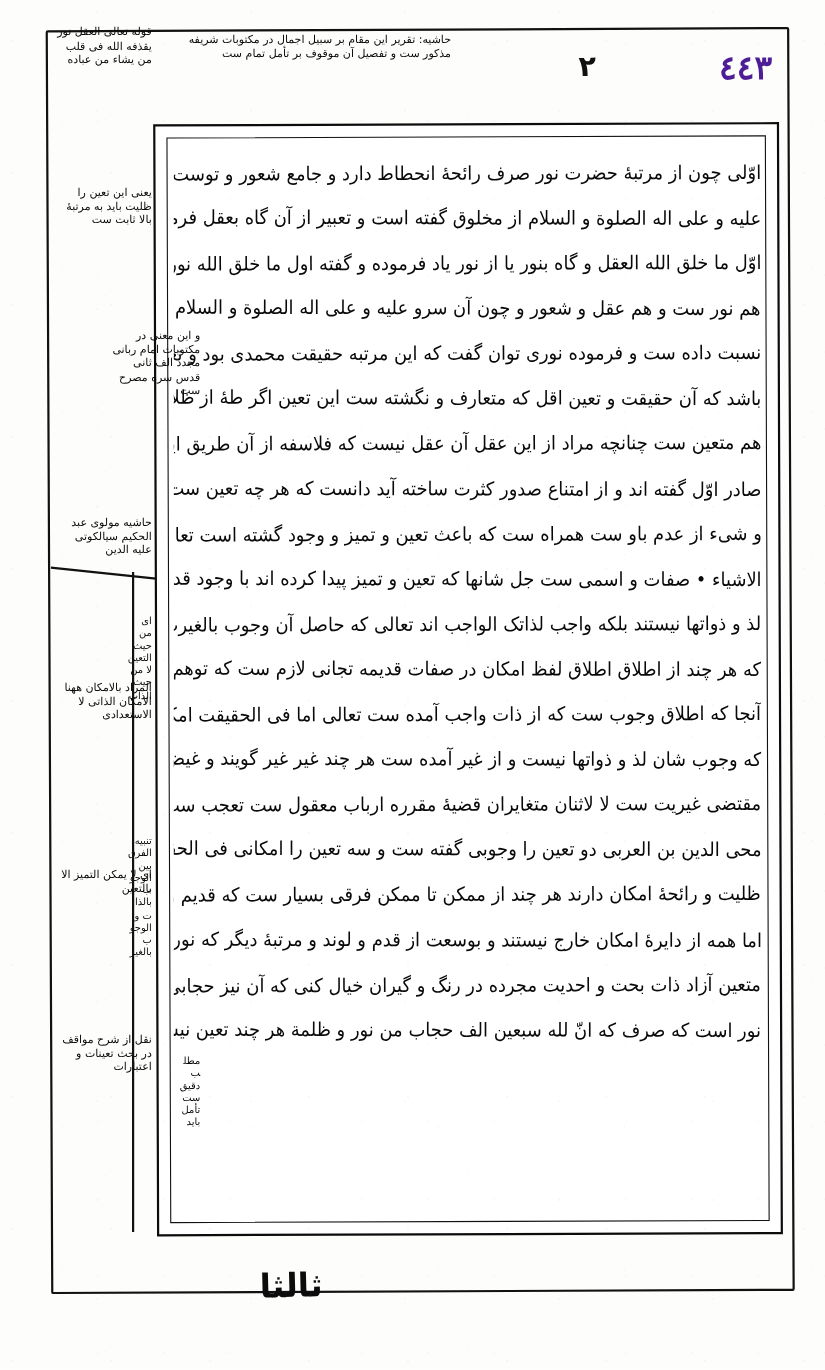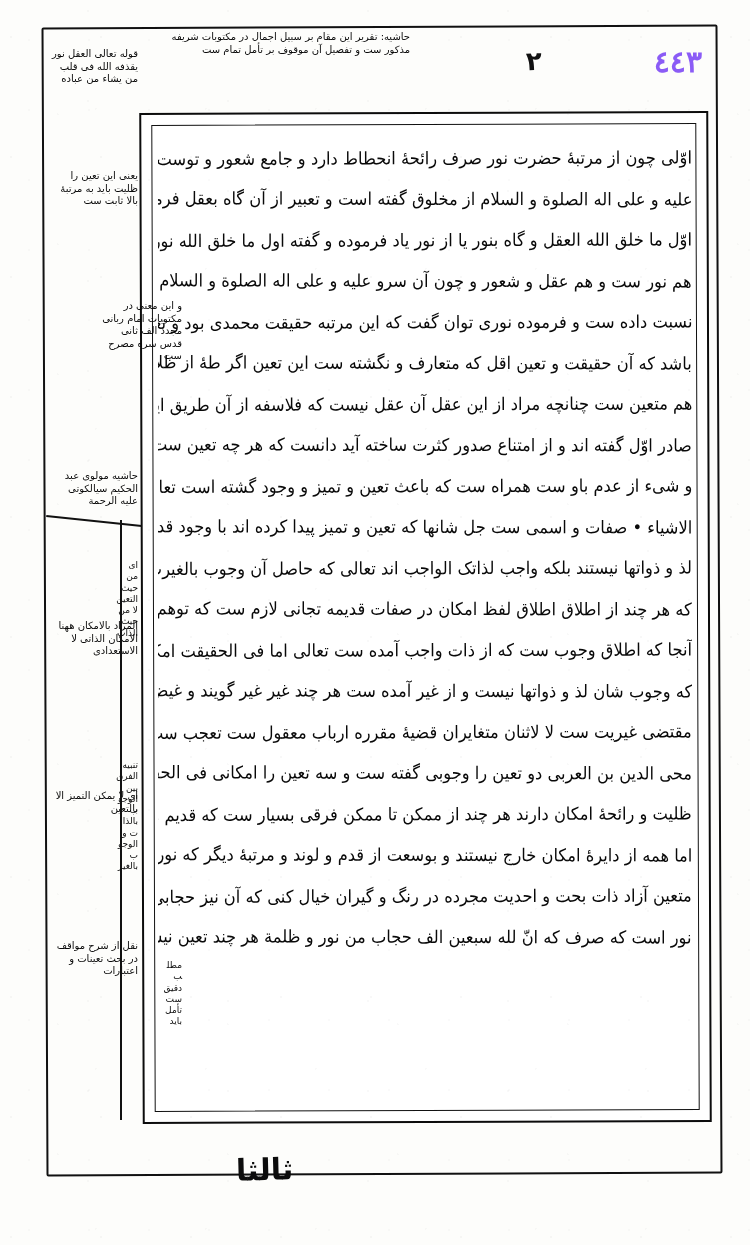--- a/index.html
+++ b/index.html
@@ -71,21 +71,21 @@
   }
 
   
   .folio {
     position: absolute;
     right: 48px;
     top: 44px;
     font-family: Liberation Serif, serif;
     font-size: 30px;
     font-weight: 700;
-    color: #8b5cf6;
+    color: #4c1d95;
     letter-spacing: 1px;
     direction: rtl;
   }
   .catchword-top {
     position: absolute;
     right: 208px;
     top: 46px;
     font-size: 26px;
     font-weight: 700;
     color: #111;
@@ -186,24 +186,24 @@
   <div class="margin-note mn-top">حاشیه: تقریر این مقام بر سبیل اجمال در مکتوبات شریفه مذکور ست و تفصیل آن موقوف بر تأمل تمام ست</div>
 
   <div class="folio">٤٤٣</div>
   <div class="catchword-top">٢</div>
 
   <div class="frame-outer"></div>
   <div class="frame-main">
     <div class="frame-main-inner"></div>
   </div>
 
-  <div class="margin-note mn-left" style="top:48px;">قوله تعالی العقل نور یقذفه الله فی قلب من یشاء من عباده</div>
+  <div class="margin-note mn-left" style="top:24px;">قوله تعالی العقل نور یقذفه الله فی قلب من یشاء من عباده</div>
   <div class="margin-note mn-left" style="top:170px;">یعنی این تعین را ظلیت باید به مرتبهٔ بالا ثابت ست</div>
   <div class="margin-note mn-left" style="top:300px;margin-left:44px;">و این معنی در مکتوبات امام ربانی مجدد الف ثانی قدس سره مصرح ست</div>
-  <div class="margin-note mn-left" style="top:470px;">حاشیه مولوی عبد الحکیم سیالکوتی علیه الرحمة</div>
+  <div class="margin-note mn-left" style="top:470px;">حاشیه مولوی عبد الحکیم سیالکوتی علیه الدین</div>
   <div class="margin-note mn-left" style="top:620px;">المراد بالامکان ههنا الامکان الذاتی لا الاستعدادی</div>
   <div class="margin-note mn-left" style="top:790px;">ای لا یمکن التمیز الا بالتعین</div>
   <div class="margin-note mn-left" style="top:940px;">نقل از شرح مواقف در بحث تعینات و اعتبارات</div>
 
   <div class="margin-note" style="left:116px; top:560px; width:22px; font-size:9px;">ای من حیث التعین لا من حیث الذات</div>
   <div class="margin-note" style="left:116px; top:760px; width:22px; font-size:9px;">تنبیه: الفرق بین الوجوب بالذات و الوجوب بالغیر</div>
   <div class="margin-note" style="left:116px; top:960px; width:22px; font-size:9px;margin-left:44px;">مطلب دقیق ست تأمل باید</div>
 
   <div class="gutter-rule" style="left:46px;  top:520px; width:96px; height:2px; transform:rotate(6deg);"></div>
   <div class="gutter-rule" style="left:120px; top:520px; width:2px;  height:600px;"></div>

